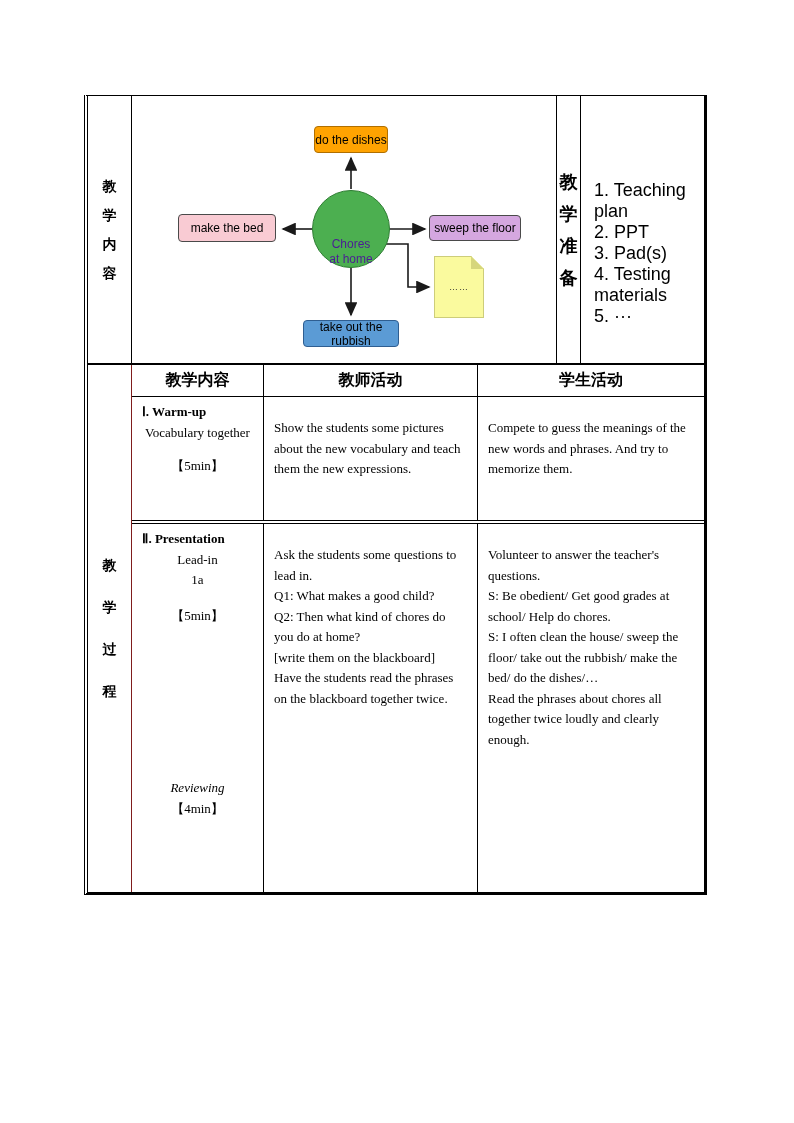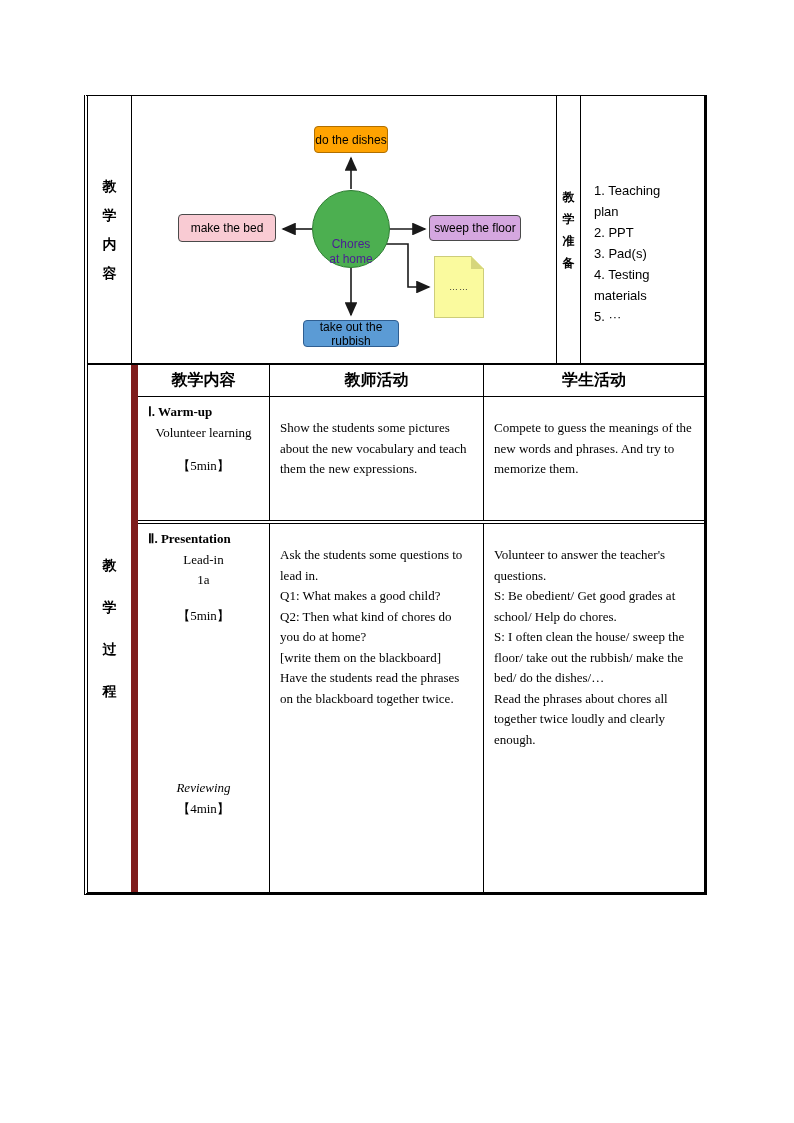--- a/index.html
+++ b/index.html
@@ -12,45 +12,45 @@
     box-sizing:border-box;
     border-top:1px solid #000; border-bottom:3px solid #000;
     border-left:4px double #000; border-right:3px solid #000;
     display:flex; flex-direction:column;
   }
   
   .section-top { display:flex; height:269px; flex:none; border-bottom:2px solid #000; box-sizing:border-box; }
   .cell-board-label { width:43px; flex:none; border-right:1px solid #000; display:flex; align-items:center; justify-content:center; }
   .v-text { width:1.05em; word-break:break-all; text-align:center; font-weight:bold; font-size:14px; }
   .v-board { line-height:29px; }
-  .v-prep  { line-height:22px; font-size:12px; }
+  .v-prep  { line-height:32px; font-size:18px; }
   .v-proc  { line-height:42px; }
   .cell-diagram { width:424px; flex:none; border-right:1px solid #000; position:relative; font-family:"Liberation Sans", sans-serif; }
   .cell-prep-label { width:23px; flex:none; border-right:1px solid #000; display:flex; align-items:center; justify-content:center; }
-  .cell-prep-list { flex:1; box-sizing:border-box; padding:84px 16px 0 13px; font-family:"Liberation Sans", sans-serif; font-size:13px; line-height:21px; }
+  .cell-prep-list { flex:1; box-sizing:border-box; padding:84px 16px 0 13px; font-family:"Liberation Sans", sans-serif; font-size:18px; line-height:21px; }
   
   .dg-box { position:absolute; box-sizing:border-box; border-radius:4px; display:flex; align-items:center; justify-content:center; font-size:12px; text-align:center; border:1.5px solid #555; }
   .dg-top    { left:182px; top:30px;  width:74px; height:27px; border-color:#b06f00; }
   .dg-left   { left:46px;  top:118px; width:98px; height:28px; border-color:#4a4a4a; }
   .dg-right  { left:297px; top:119px; width:92px; height:26px; border-color:#4a4a4a; }
   .dg-bottom { left:171px; top:224px; width:96px; height:27px; border-color:#2f5e91; }
   .dg-circle { position:absolute; left:180px; top:94px; width:78px; height:78px; border-radius:50%;
                box-sizing:border-box; border:1.5px solid #2e7d32; color:#4c1d95; font-size:12px; line-height:15px;
                display:flex; flex-direction:column; align-items:center; justify-content:flex-end; text-align:center; }
   .dg-note { position:absolute; left:302px; top:160px; width:50px; height:62px;
              clip-path:polygon(0 0, calc(100% - 13px) 0, 100% 13px, 100% 100%, 0 100%);
              display:flex; align-items:center; justify-content:center; font-size:9px; letter-spacing:1px; color:#333;
              border:1px solid #cdcd7a; box-sizing:border-box; }
   .dg-note-fold { position:absolute; left:339px; top:160px; width:13px; height:13px;
                   clip-path:polygon(0 0, 100% 100%, 0 100%); background:#d6d67c; }
   .dg-arrows { position:absolute; left:0; top:0; }
   .dg-arrows line, .dg-arrows polyline { stroke:#1a1a1a; stroke-width:1.6; fill:none; }
   
   .section-bottom { display:flex; flex:1; min-height:0; }
-  .cell-process-label { width:43px; flex:none; border-right:7px solid #7f1d1d; display:flex; align-items:center; justify-content:center; }
+  .cell-process-label { width:43px; flex:none; border-right:1px solid #7f1d1d; display:flex; align-items:center; justify-content:center; }
   .inner { flex:1; display:flex; flex-direction:column; min-width:0; }
   .thead { display:flex; height:32px; flex:none; border-bottom:1px solid #000; box-sizing:border-box; font-weight:bold; font-size:16px; }
   .th { display:flex; align-items:center; justify-content:center; box-sizing:border-box; }
   .col1 { width:132px; flex:none; border-right:1px solid #000; box-sizing:border-box; }
   .col2 { width:214px; flex:none; border-right:1px solid #000; box-sizing:border-box; }
   .col3 { flex:1; min-width:0; }
   .trow1 { display:flex; height:127px; flex:none; border-bottom:4px double #000; box-sizing:border-box; }
   .trow2 { display:flex; flex:1; min-height:0; }
   .td { font-size:13px; line-height:20.5px; }
   .td p { margin:0; }
@@ -131,21 +131,21 @@
 
         <div class="thead">
           <div class="th col1">教学内容</div>
           <div class="th col2">教师活动</div>
           <div class="th col3">学生活动</div>
         </div>
 
         <div class="trow1">
           <div class="td col1 content-cell">
             <div class="row-title">Ⅰ. Warm-up</div>
-            <div class="c">Volunteer learning</div>
+            <div class="c">Vocabulary together</div>
             <div class="c mt13">【5min】</div>
           </div>
           <div class="td col2 pad-body">
             <p>Show the students some pictures about the new vocabulary and teach them the new expressions.</p>
           </div>
           <div class="td col3 pad-body3">
             <p>Compete to guess the meanings of the new words and phrases. And try to memorize them.</p>
           </div>
         </div>
 

